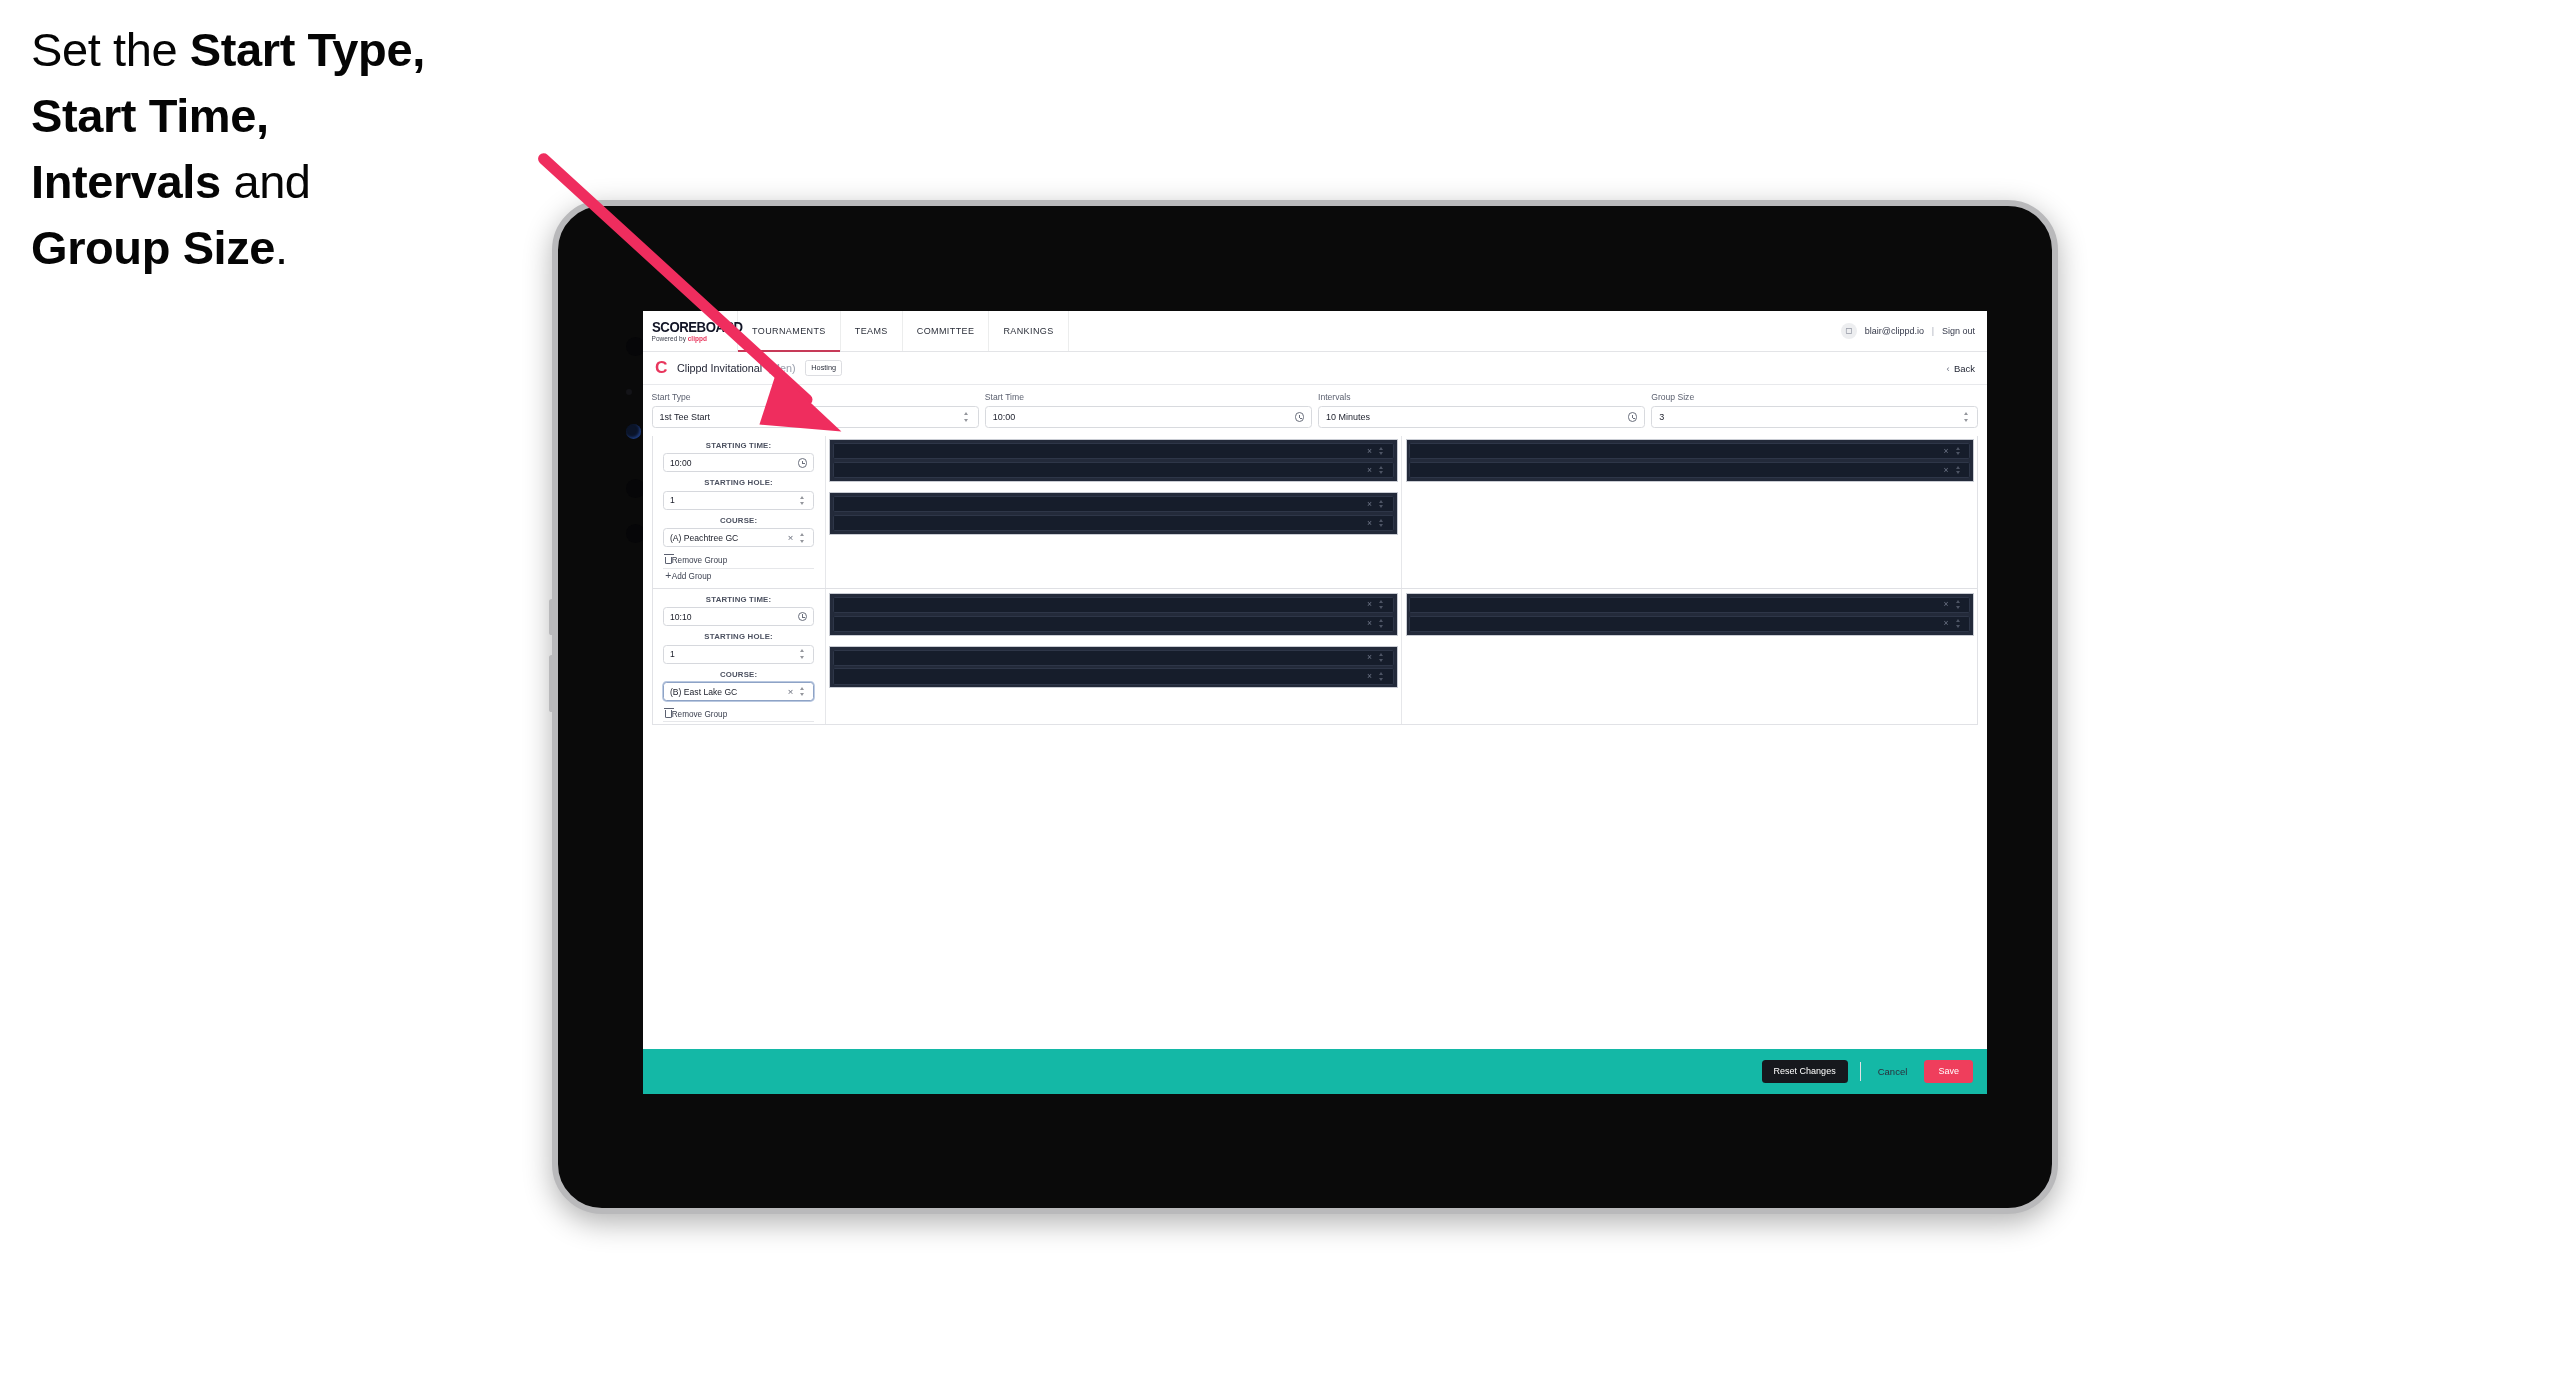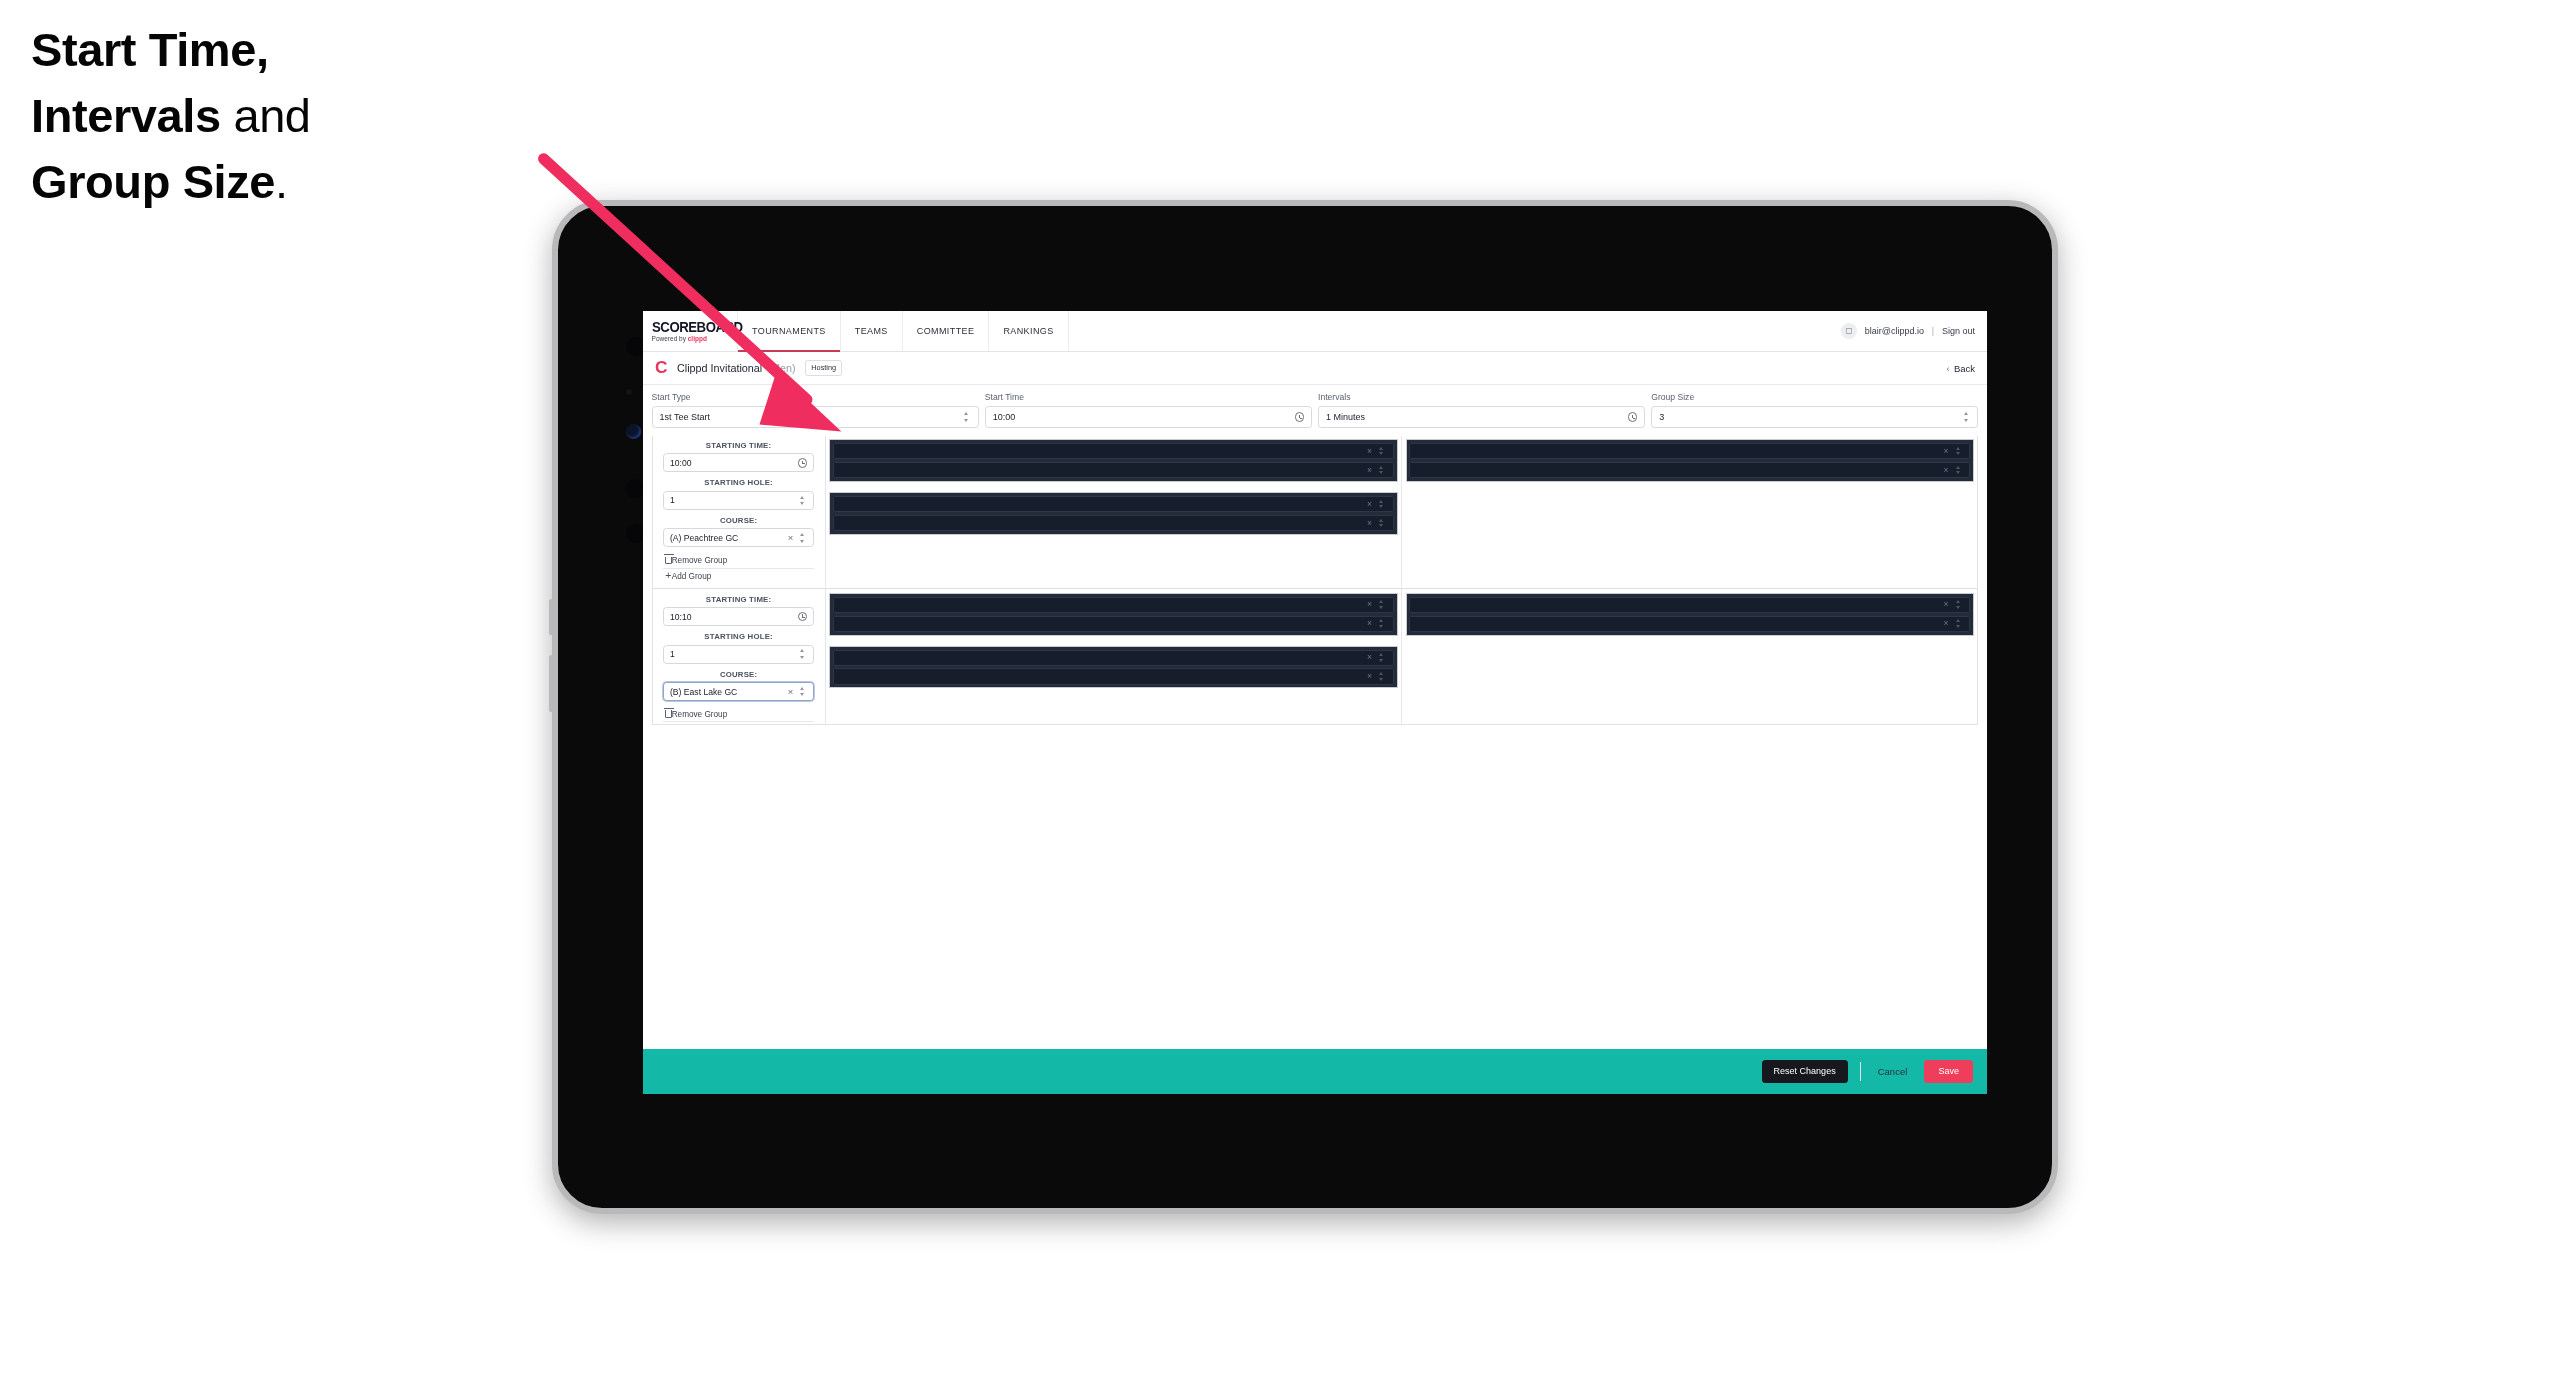--- a/index.html
+++ b/index.html
@@ -191,20 +191,21 @@
     background:#ef3e5c; color:#fff; font-size: 9px; border-radius:3.5px;
     padding: 7px 14px; cursor:pointer; line-height:1;
   }
 </style>
 </head>
 <body>
 
 <div id="stage">
 
   <div id="caption">
+      <span class="ln"><span>Set the </span><span class="b">Start Type,</span></span>
       <span class="ln"><span class="b">Start Time,</span></span>
       <span class="ln"><span class="b">Intervals</span><span> and</span></span>
       <span class="ln"><span class="b">Group Size</span><span>.</span></span>
     </div>
 
   <div id="tablet">
     <div id="side-btn1"></div>
     <div id="side-btn2"></div>
     <div class="lens" id="lens1"></div>
     <div class="lens" id="lens2"></div>
@@ -265,21 +266,21 @@
         <div class="fieldwrap">
           <div class="flabel">Start Time</div>
           <div class="fbox">
             <span class="val">10:00</span>
             <span class="clockico"></span>
           </div>
         </div>
         <div class="fieldwrap">
           <div class="flabel">Intervals</div>
           <div class="fbox">
-            <span class="val">1 Minutes</span>
+            <span class="val">10 Minutes</span>
             <span class="clockico"></span>
           </div>
         </div>
         <div class="fieldwrap">
           <div class="flabel">Group Size</div>
           <div class="fbox">
             <span class="val">3</span>
             <span class="spin"></span>
           </div>
         </div>

